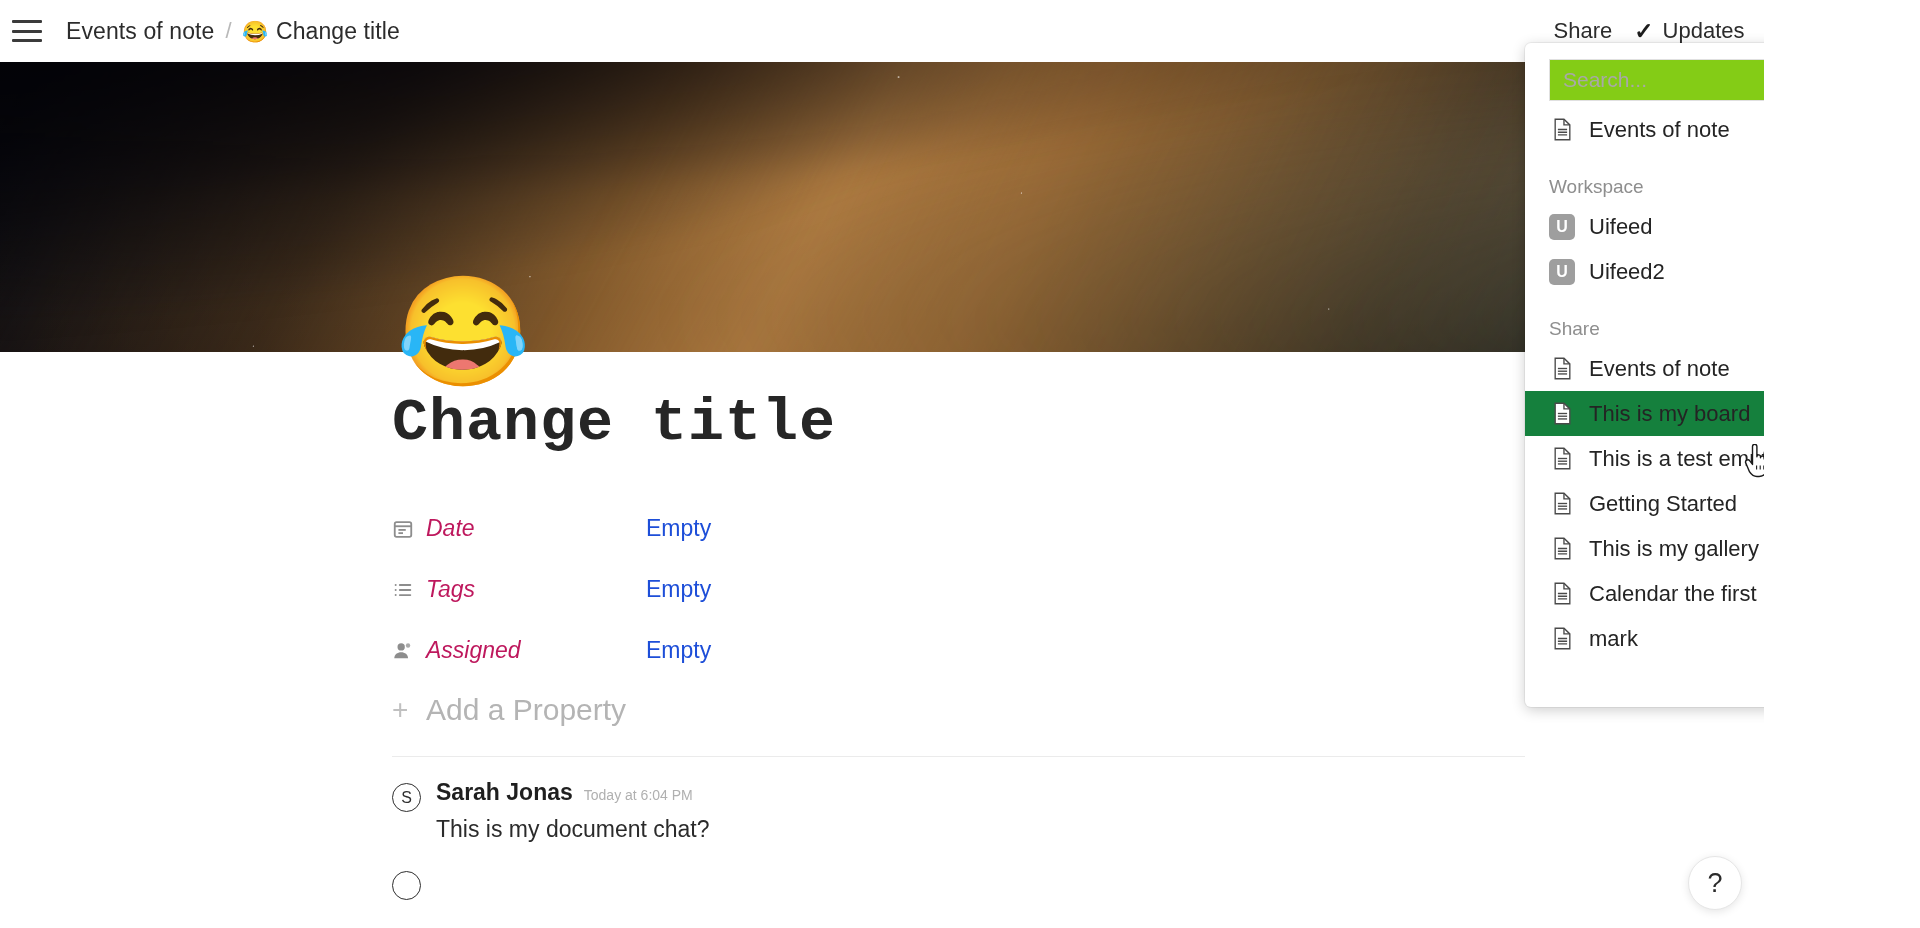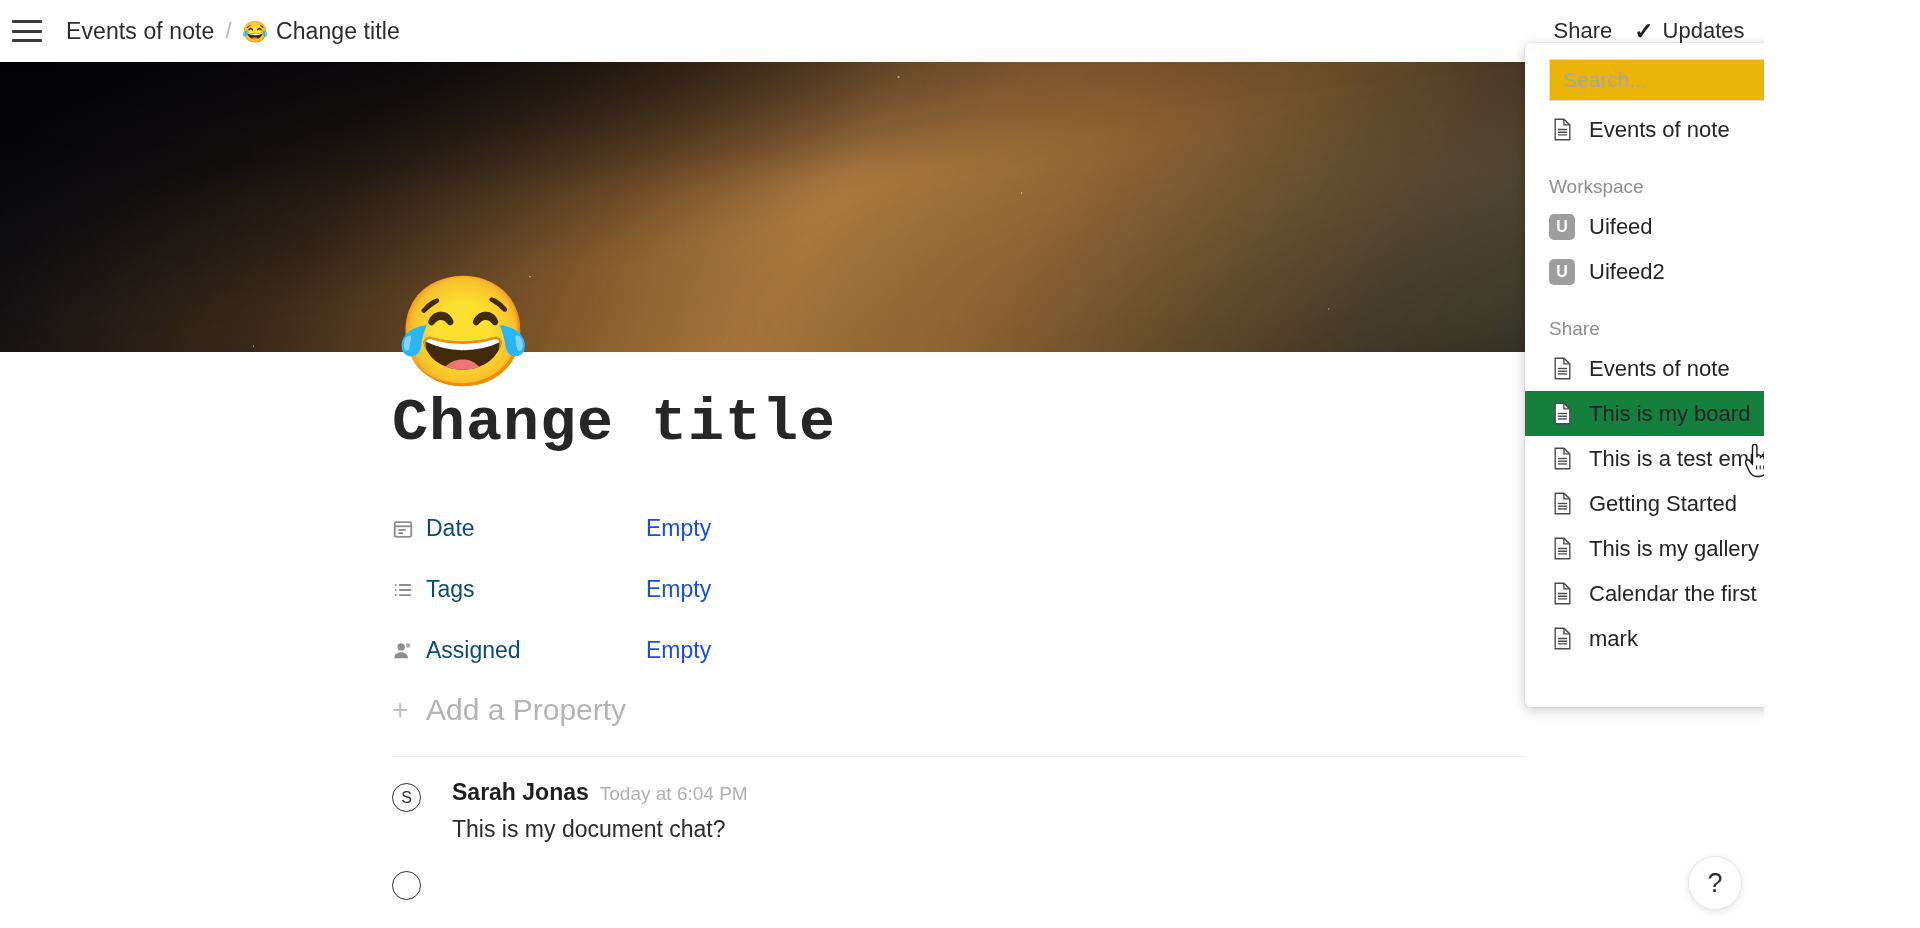--- a/index.html
+++ b/index.html
@@ -205,23 +205,24 @@
   .prop-ico {
     width: 34px;
     display: flex;
     align-items: center;
     justify-content: flex-start;
     color: #8d8d8d;
     flex: 0 0 34px;
   }
   .prop-label {
     font-size: 23px;
-    color: #0c4a6e;
+    color: #be185d;
     width: 220px;
     flex: 0 0 220px;
+    font-style: italic;
   }
   .prop-val {
     font-size: 23px;
     color: #1d4ed8;
   }
   .add-prop {
     display: flex;
     align-items: center;
     height: 58px;
     cursor: pointer;
@@ -255,24 +256,24 @@
     color: #2e2e2e;
     font-size: 16px;
     display: flex;
     align-items: center;
     justify-content: center;
     flex: 0 0 29px;
     margin-top: 4px;
     margin-right: 15px;
     background: #fff;
   }
-  .c-body { padding-top: 0; margin-left: 16px; }
+  .c-body { padding-top: 0; }
   .c-head { display: flex; align-items: baseline; }
   .c-author { font-size: 23px; font-weight: 700; color: #1f1f1f; }
-  .c-time { font-size: 19px; color: #b0b0b0; margin-left: 11px; }
+  .c-time { font-size: 14px; color: #b0b0b0; margin-left: 11px; }
   .c-text { font-size: 23px; color: #2b2b2b; margin-top: 10px; }
   .comment-next { margin-top: 24px; }
 
   
   .help-fab {
     position: absolute;
     right: 22px;
     bottom: 18px;
     width: 54px; height: 54px;
     border-radius: 50%;
@@ -304,21 +305,21 @@
   .dd-inner {
     position: absolute;
     inset: 0;
     padding: 16px 0 14px 0;
   }
   .dd-search {
     margin: 0 24px 6px 24px;
     height: 42px;
     border: 1px solid #e0e0e0;
     border-radius: 0;
-    background: #eab308;
+    background: #84cc16;
     display: flex;
     align-items: center;
     padding: 0 13px;
   }
   .dd-search input {
     border: none;
     outline: none;
     background: transparent;
     font-family: "Liberation Sans", sans-serif;
     font-size: 21px;

